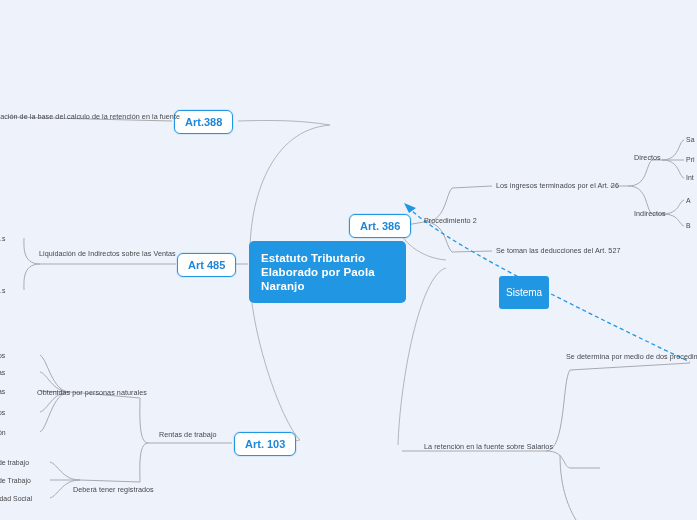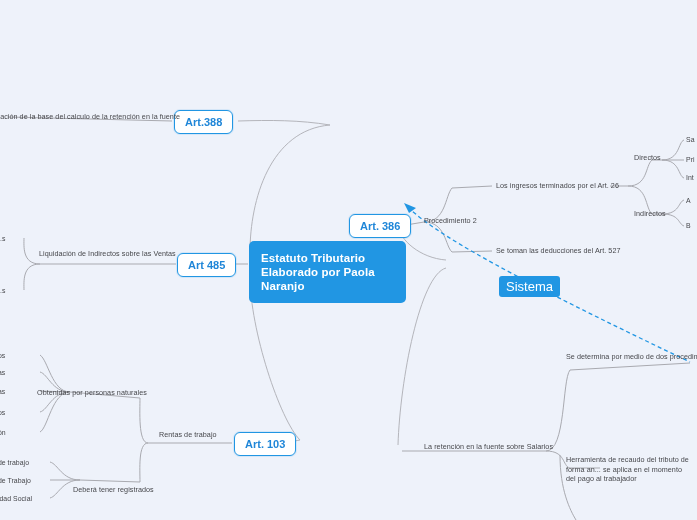--- a/index.html
+++ b/index.html
@@ -59,23 +59,23 @@
     white-space: nowrap;
     letter-spacing: .05px;
   }
   .label.wrap { white-space: normal; }
   .label.small { font-size: 6.9px; }
   
   .rel-tag {
     position: absolute;
     background: #2196e3;
     color: #ffffff;
-    font-size: 13px;
+    font-size: 10px;
     border-radius: 3px;
-    padding: 3px 7px;
+    padding: 11px 7px;
     white-space: nowrap;
   }
 </style>
 </head>
 <body>
 
 <div id="canvas">
 
   <svg id="edges" viewBox="0 0 697 520" xmlns="http://www.w3.org/2000/svg">
     <g fill="none" stroke="#a9aab0" stroke-width="1">
@@ -187,17 +187,16 @@
   <div class="label" style="left:634px; top:153px;">Directos</div>
   <div class="label" style="left:634px; top:209px;">Indirectos</div>
   <div class="label small" style="left:686px; top:135px;">Sa</div>
   <div class="label small" style="left:686px; top:155px;">Pri</div>
   <div class="label small" style="left:686px; top:173px;">Int</div>
   <div class="label small" style="left:686px; top:196px;">A</div>
   <div class="label small" style="left:686px; top:221px;">B</div>
 
   <div class="label" style="left:424px; top:442px;">La retención en la fuente sobre Salarios</div>
   <div class="label" style="left:566px; top:352px;">Se determina por medio de dos procedimientos</div>
-  <div class="label wrap" style="left:566px; top:455px; width:126px;">Herramienta de recaudo del tributo de forma an... se aplica en el momento del pago al trabajador</div>
 
   <div class="rel-tag" style="left:499px; top:276px;">Sistema</div>
 
 </div>
 
 </body></html>

